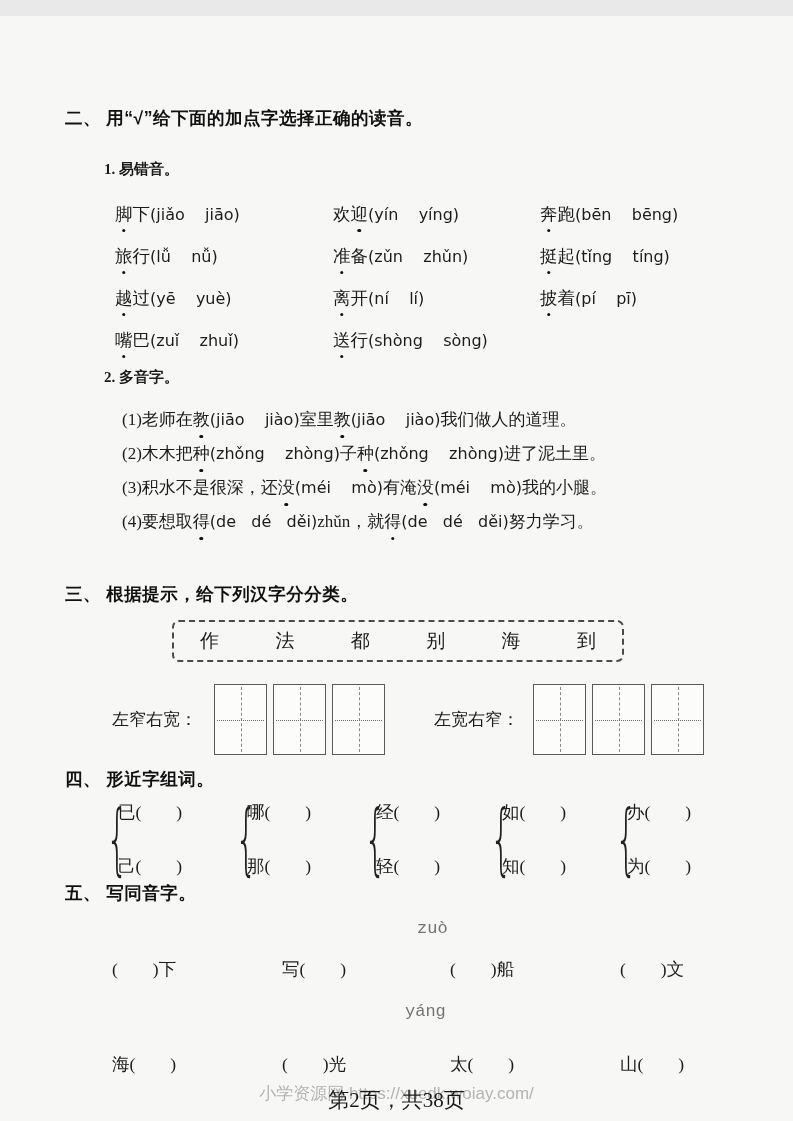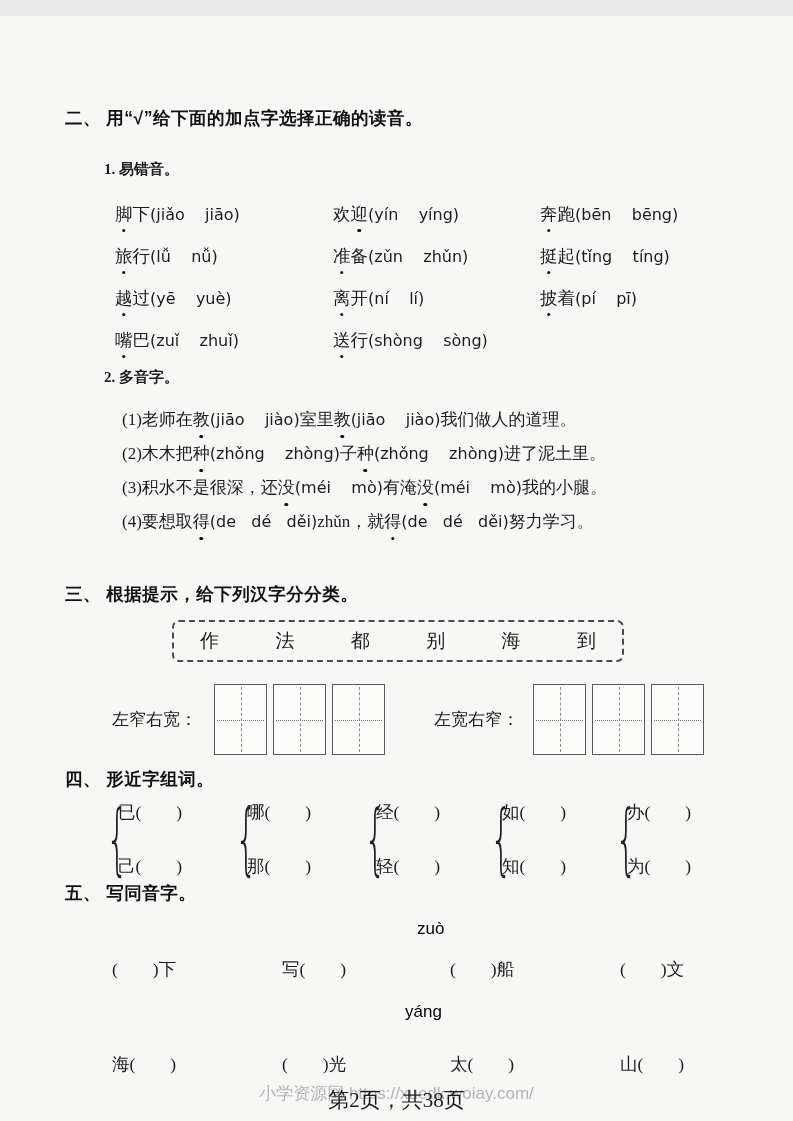--- a/index.html
+++ b/index.html
@@ -80,22 +80,22 @@
     font-size:78px;line-height:86px;color:#222;
     display:inline-block;transform:scaleX(0.45);width:22px;margin-right:-4px;
   }
   .fjz-lines{
     display:flex;flex-direction:column;justify-content:space-between;
     height:78px;
   }
   .fjz-line{white-space:pre;font-size:17.5px;line-height:24px;}
   
   .hp-py{
-    position:absolute;font-family:Liberation Sans, sans-serif;
-    font-size:17px;color:#000000;
+    position:absolute;font-family:Liberation Mono, monospace;
+    font-size:17px;color:#737373;
   }
   .hp-row{position:absolute;left:60px;width:720px;height:26px;}
   .hp-item{position:absolute;white-space:pre;font-size:17.5px;}
   .hp-item:nth-child(1){left:52px;}
   .hp-item:nth-child(2){left:222px;}
   .hp-item:nth-child(3){left:390px;}
   .hp-item:nth-child(4){left:560px;}
   
   .footer{position:absolute;left:0;top:1064px;width:793px;height:34px;}
   .watermark{

